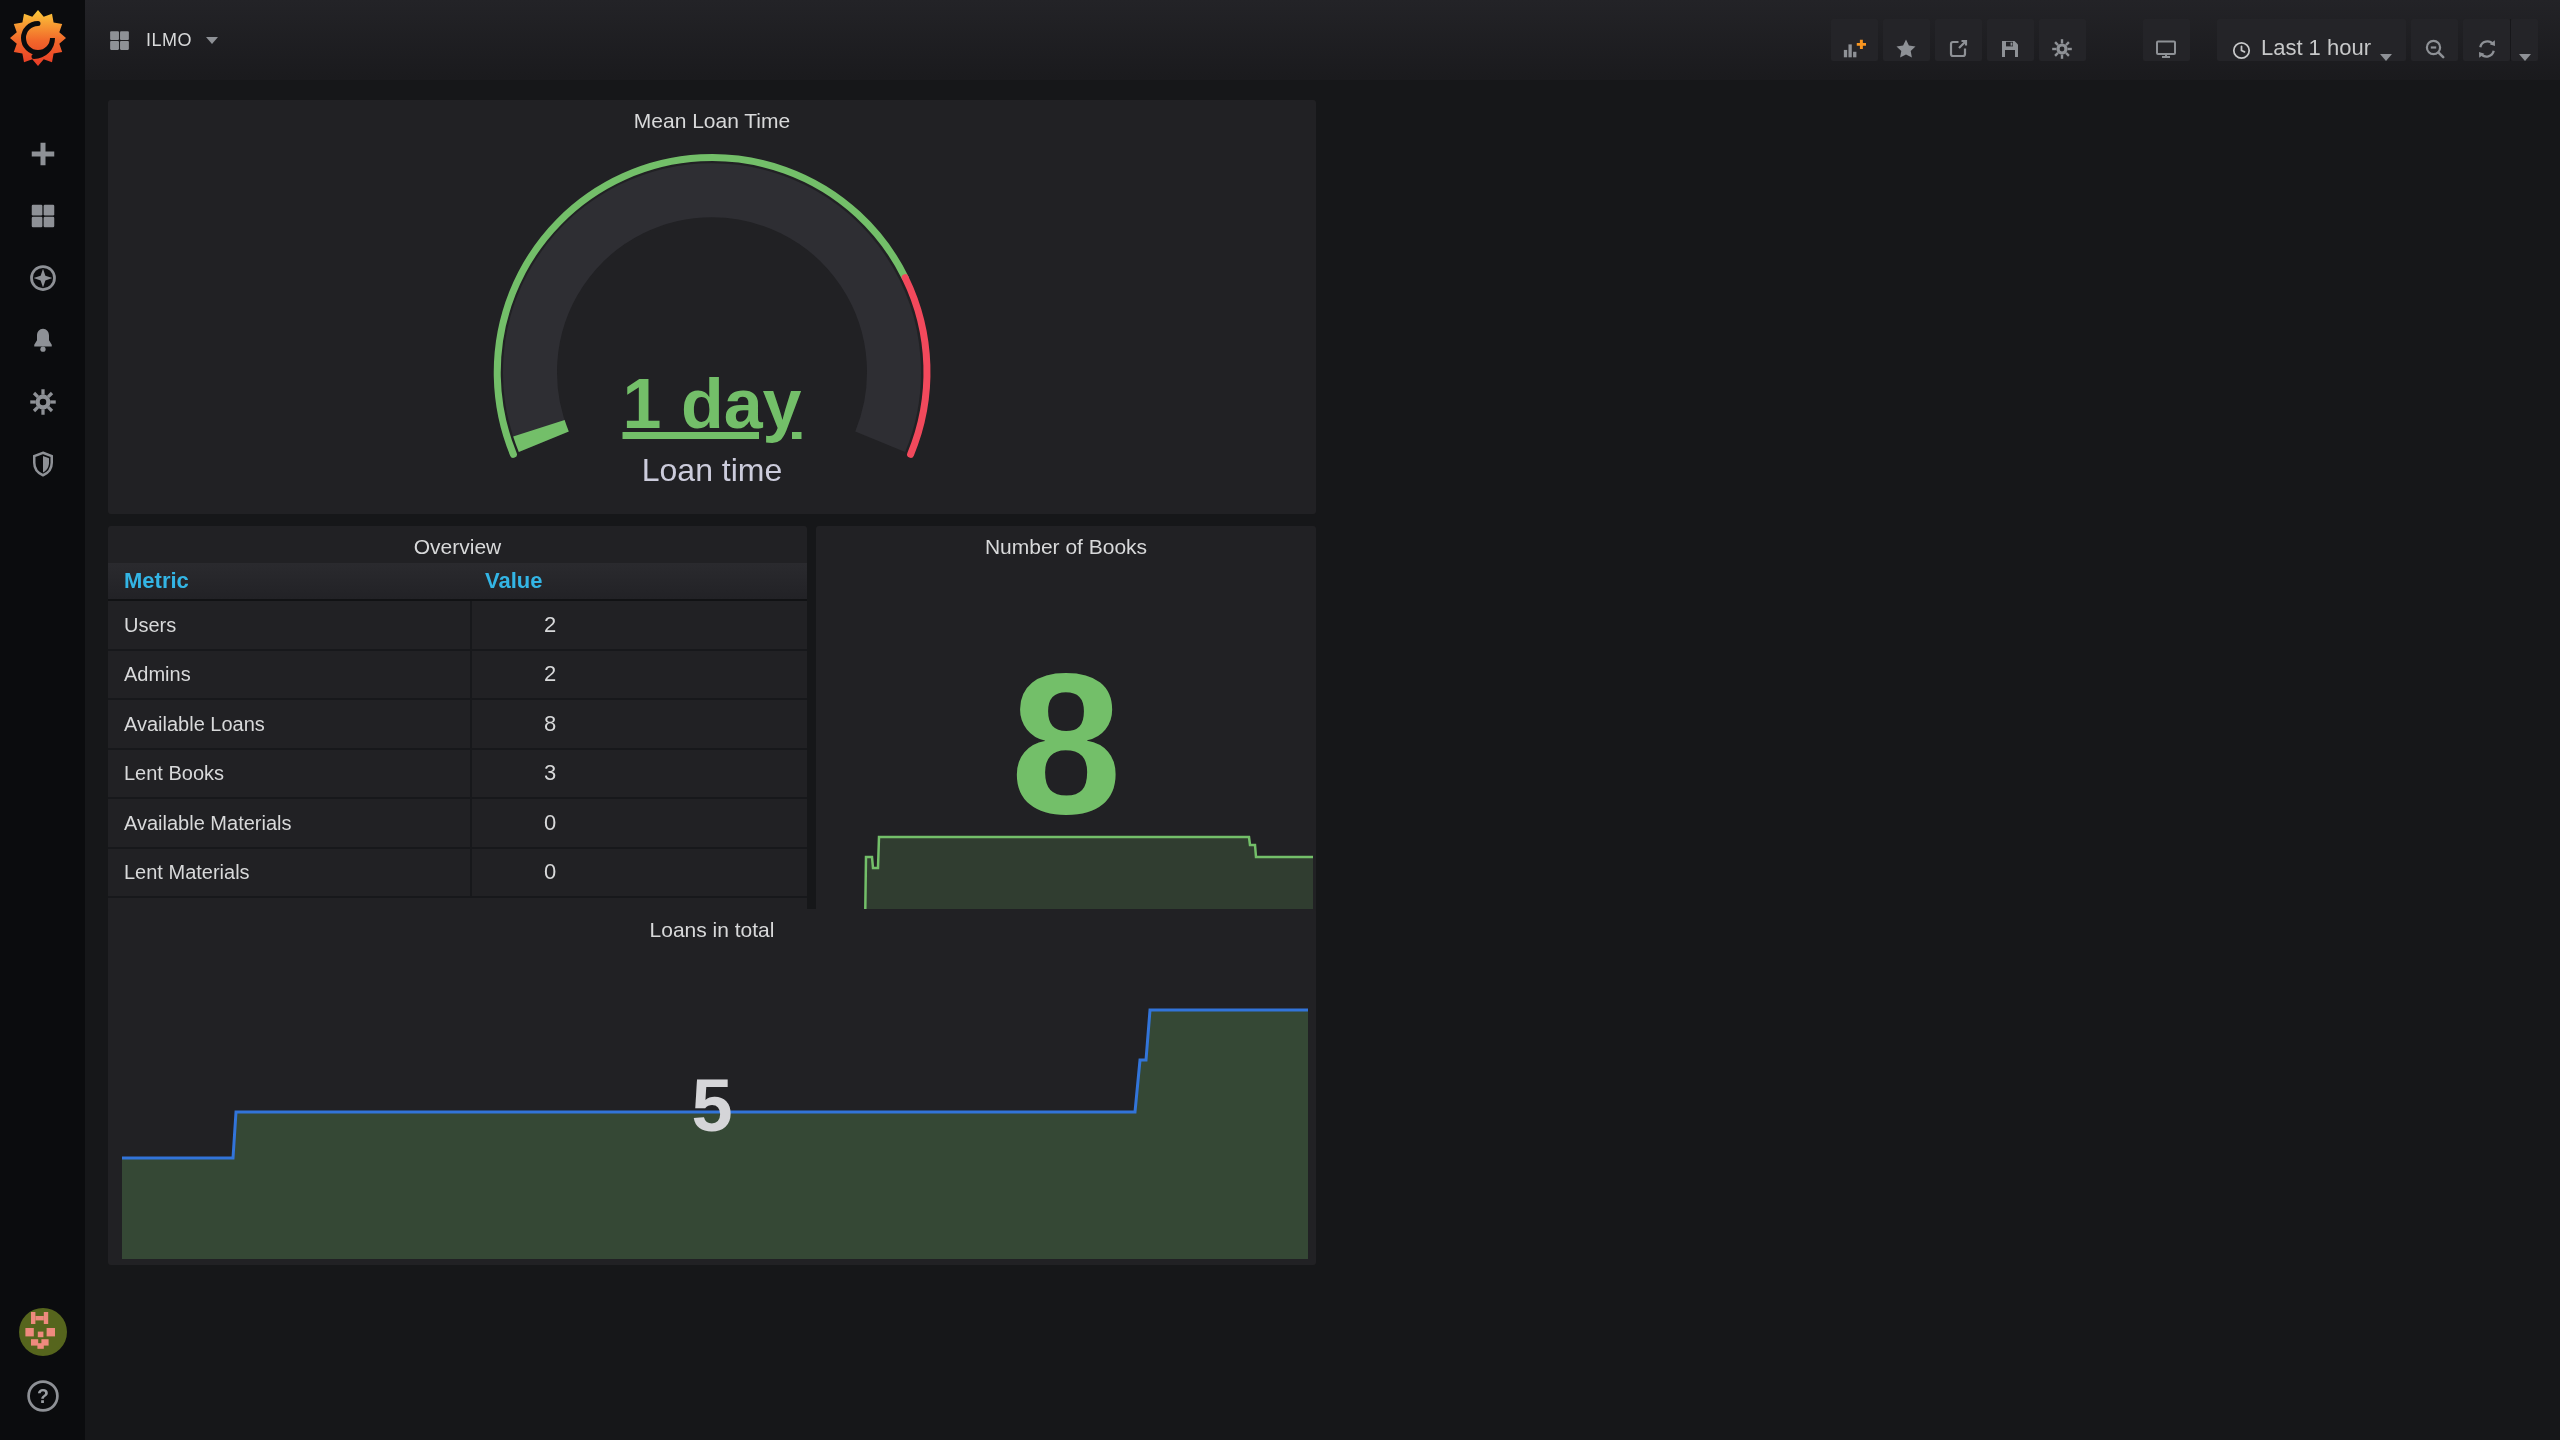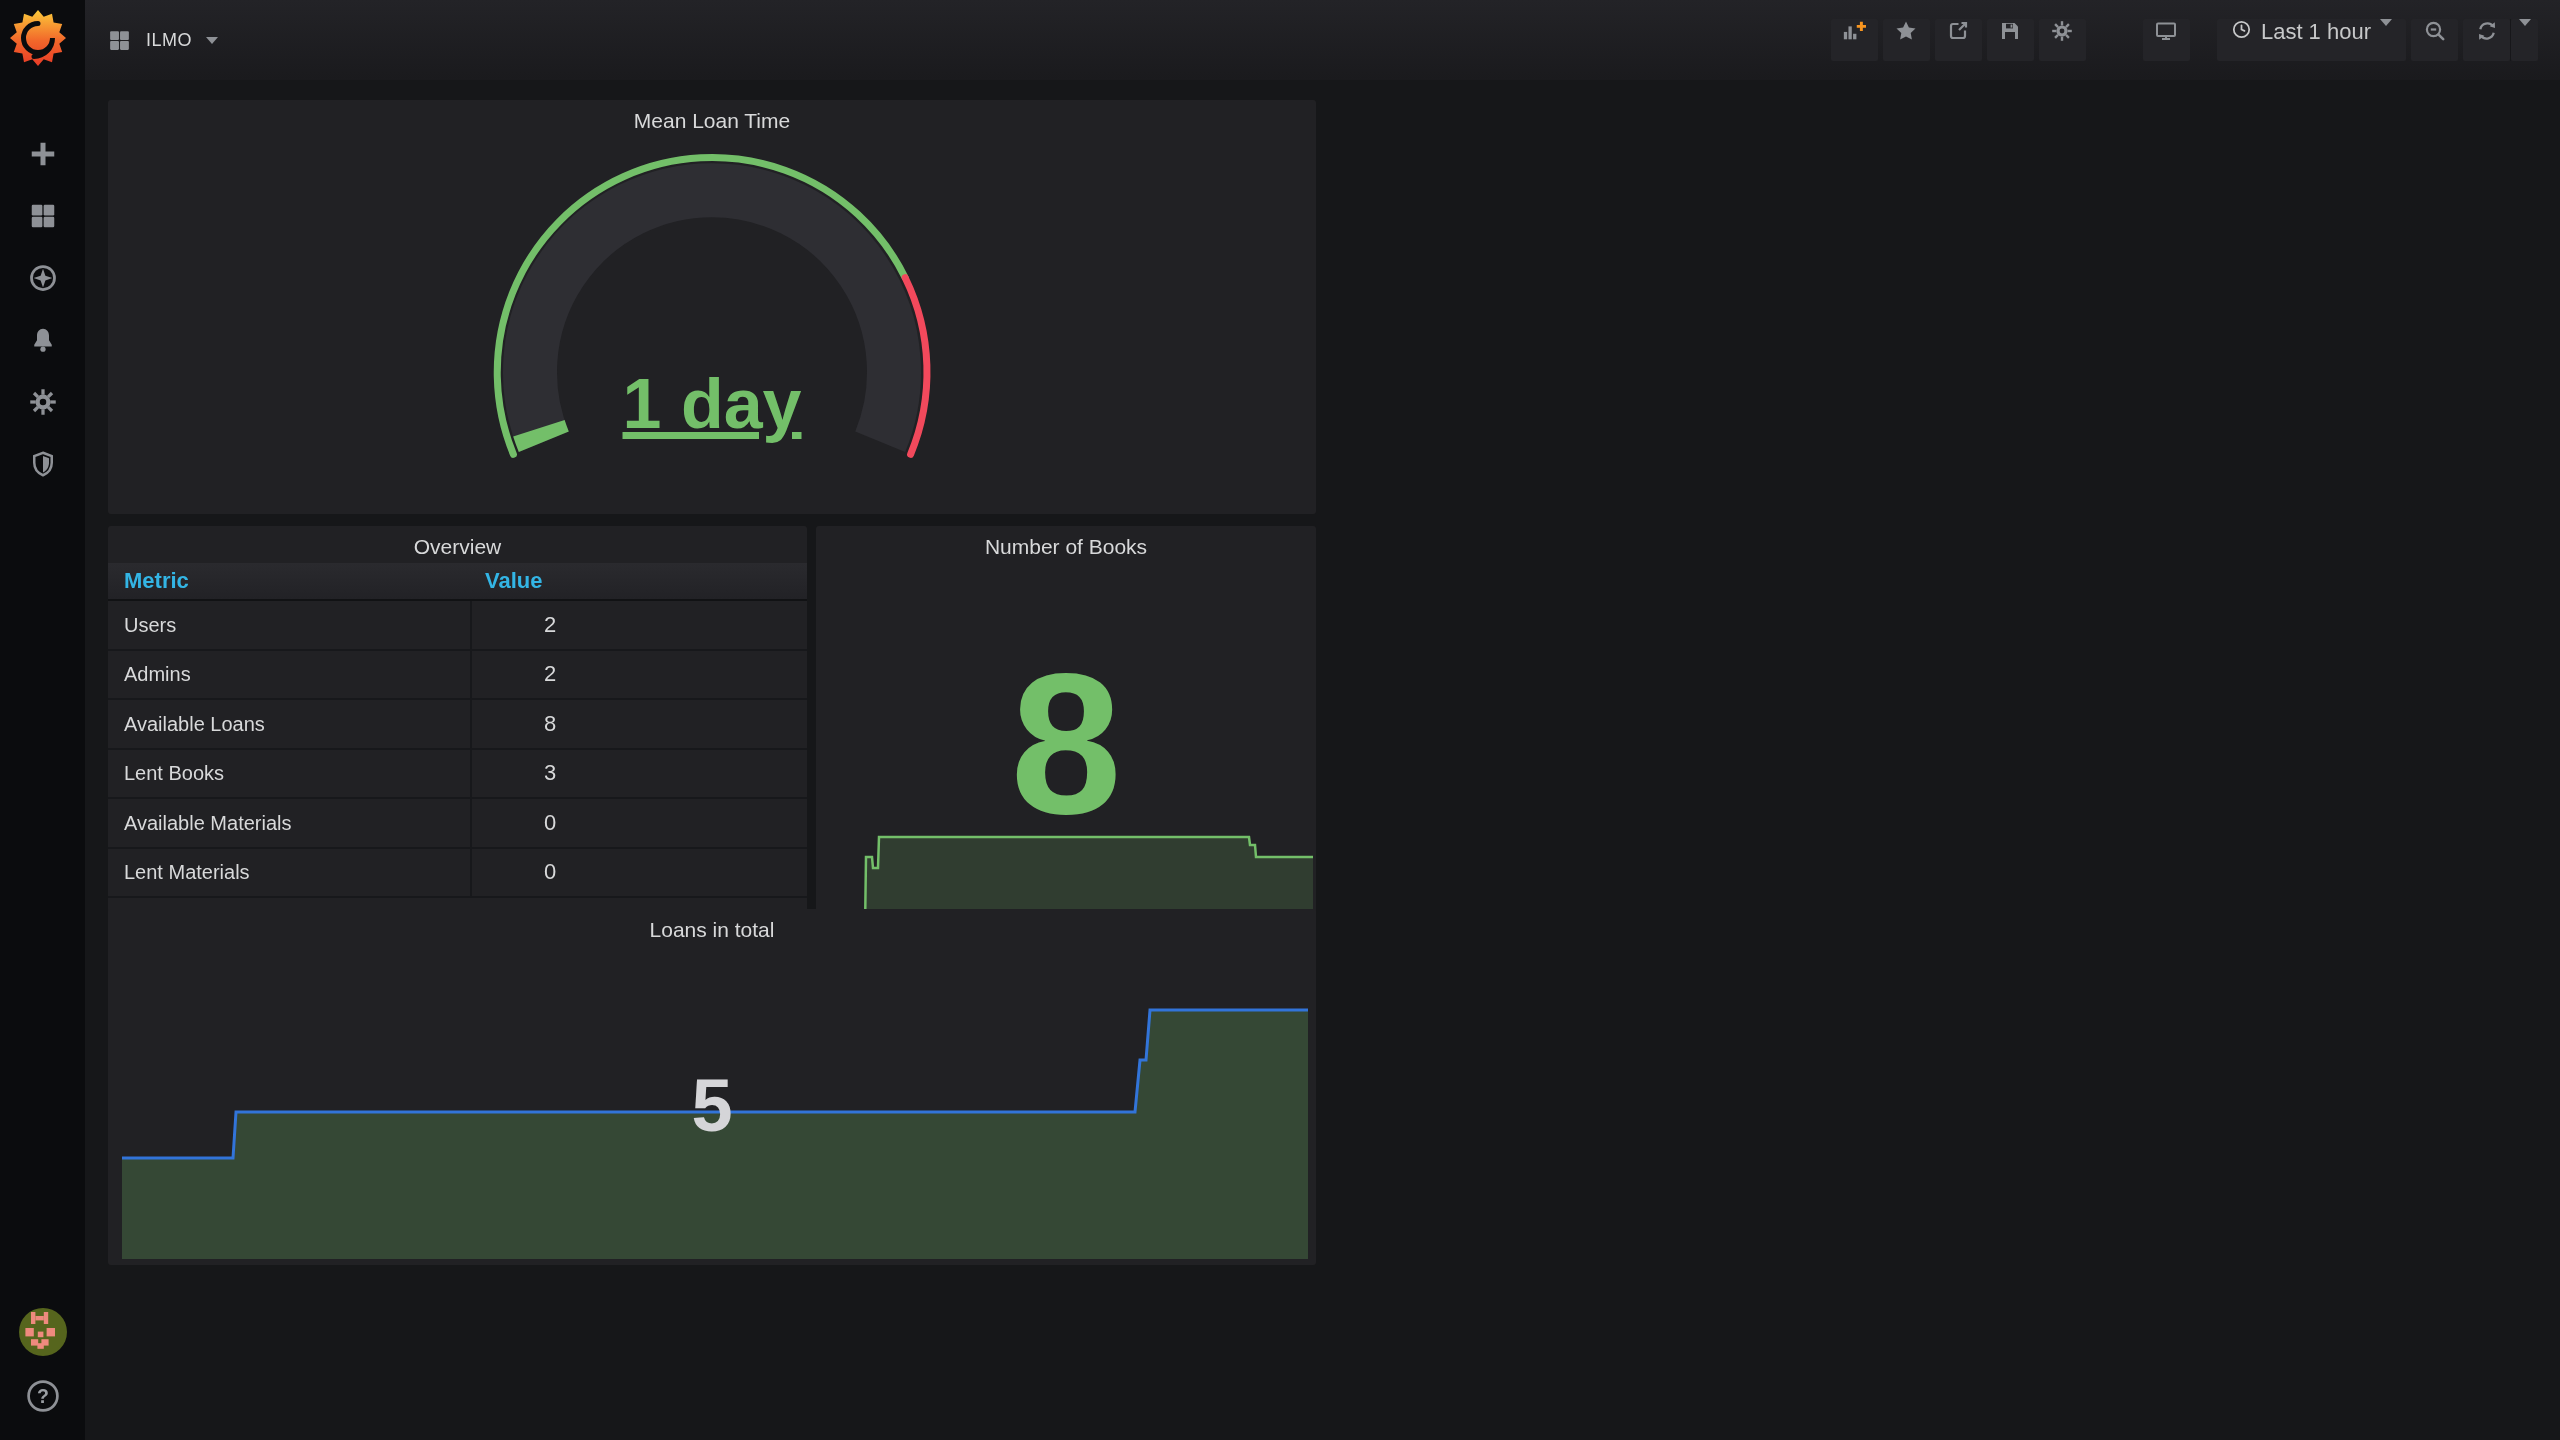--- a/index.html
+++ b/index.html
@@ -18,21 +18,21 @@
   
   .navbar { position:absolute; left:85px; right:0; top:0; height:80px;
             background:linear-gradient(#232327,#1a1a1d);
             display:flex; align-items:center; justify-content:space-between; padding:0 22px; }
   .nav-left { display:flex; align-items:center; gap:14px; cursor:pointer; }
   .nav-title { color:#d8d9da; font-size:18px; font-weight:500; letter-spacing:.5px; }
   .caret { width:0; height:0; border-left:7px solid transparent; border-right:7px solid transparent; border-top:8px solid #8e9196; }
   .caret.small { border-left-width:6px; border-right-width:6px; border-top-width:7px; }
   .nav-right { display:flex; align-items:center; }
   .tool-btn { height:42px; min-width:47px; background:#242428; border:none; border-radius:2px;
-              display:flex; align-items:flex-start; justify-content:center; margin-left:5px; cursor:pointer; }
+              display:flex; align-items:flex-end; justify-content:center; margin-left:5px; cursor:pointer; }
   .tool-btn svg { width:24px; height:24px; }
   .gap52 { width:52px; } .gap22 { width:22px; }
   .timepicker { padding:0 14px; gap:9px; }
   .timepicker .tp-label { color:#c7c8c9; font-size:22px; white-space:nowrap; }
   .refresh-group { display:flex; margin-left:5px; }
   .refresh-group .tool-btn { margin-left:0; }
   .refresh-group .split { width:1px; background:#17171a; height:42px; }
   .refresh-caret { min-width:27px; }
 
   
@@ -296,20 +296,21 @@
 
     <section class="panel" id="panel-gauge">
       <h2 class="panel-title">Mean Loan Time</h2>
       <svg class="gauge-svg" viewBox="0 0 470 330">
         <path id="gauge-band-dark" d="M 66.8 294.7 A 182 182 0 1 1 403.2 294.7" fill="none" stroke="#2e2e33" stroke-width="54"></path>
         <path id="gauge-value-arc" d="M 66.8 294.7 A 182 182 0 0 1 61.9 281.2" fill="none" stroke="#73BF69" stroke-width="54"></path>
         <path id="gauge-arc-green" d="M 36.4 307.3 A 215 215 0 0 1 428.2 130.7" fill="none" stroke="#73BF69" stroke-width="7" stroke-linecap="round"></path>
         <path id="gauge-arc-red" d="M 428.2 130.7 A 215 215 0 0 1 433.6 307.3" fill="none" stroke="#F2495C" stroke-width="7" stroke-linecap="round"></path>
       </svg>
       <div class="gauge-value" id="gauge-value-text" style="color: rgb(115, 191, 105);">1 day</div>
+      <div class="gauge-label">Loan time</div>
     </section>
 
     <section class="panel" id="panel-table">
       <h2 class="panel-title">Overview</h2>
       <div class="thead">
         <span class="th-metric">Metric</span>
         <span class="th-value">Value</span>
       </div>
       <div class="tbody">
         <div class="trow">

